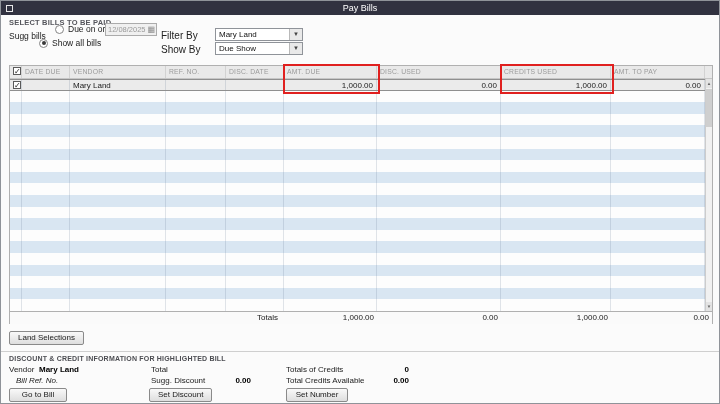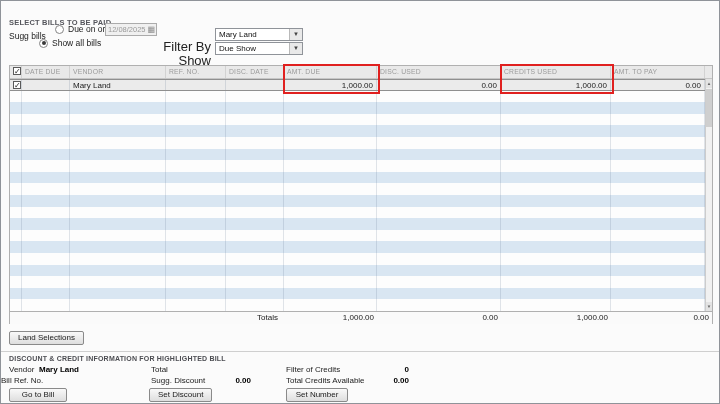--- a/index.html
+++ b/index.html
@@ -32,21 +32,21 @@
   .radio.selected .rb::after {
     content: ''; position: absolute; left: 1.5px; top: 1.5px; width: 4px; height: 4px;
     border-radius: 50%; background: #3a3a3a;
   }
   .datefield {
     position: absolute; left: 104px; top: 8px; width: 52px; height: 13px;
     border: 1px solid #ababab; background: #f0f0f0; display: flex; align-items: center;
   }
   .datefield .date-text { flex: 1; font-size: 7.5px; color: #9a9a9a; padding-left: 2px; }
   .datefield .cal-icon { font-size: 8px; color: #8a8a8a; padding-right: 1px; line-height: 10px; }
-  .inline-label { position: absolute; font-size: 13px; color: #222; text-align: right; width: 50px; margin-top: 9px; }
+  .inline-label { position: absolute; font-size: 10px; color: #222; width: 50px; }
   .dropdown {
     position: absolute; left: 214px; width: 88px; height: 13px; background: #fff;
     border: 1px solid #8f9399; display: flex; align-items: center;
   }
   .dropdown .dd-value { flex: 1; font-size: 8px; color: #111; padding-left: 3px; white-space: nowrap; overflow: hidden; }
   .dropdown .dd-btn {
     width: 13px; height: 100%; background: #e9e9e9; border-left: 1px solid #b9b9b9;
     font-size: 6px; color: #444; text-align: center; line-height: 11px;
   }
 
@@ -105,20 +105,24 @@
     color: #4c4d52; letter-spacing: .2px;
   }
   .d-text { position: absolute; font-size: 8px; color: #1a1a1a; }
   .d-val { position: absolute; font-size: 8px; color: #000; font-weight: bold; }
   .ra { text-align: right; }
 </style>
 </head>
 <body>
 
 <div class="window">
+  <div class="titlebar">
+    <span class="titlebar-icon"></span>
+    <span>Pay Bills</span>
+  </div>
 
   <div class="content">
 
     <div class="section-label">SELECT BILLS TO BE PAID</div>
     <div class="show-bills">Sugg bills</div>
 
     <label class="radio" style="left:54px; top:9px;">
       <span class="rb"></span>
       <span>Due on or before</span>
     </label>
@@ -402,28 +406,28 @@
     </div>
 
     <button class="btn" style="left:8px; top:316px;">Land Selections</button>
 
     <div class="divider"></div>
 
     <div class="detail-label">DISCOUNT &amp; CREDIT INFORMATION FOR HIGHLIGHTED BILL</div>
 
     <div class="d-text" style="left:8px; top:350px;">Vendor</div>
     <div class="d-val" style="left:38px; top:350px;">Mary Land</div>
-    <div class="d-text" style="left:0; top:361px;">Bill Ref. No.</div>
+    <div class="d-text" style="left:15px; top:361px;font-style:italic;">Bill Ref. No.</div>
     <button class="btn" style="left:8px; top:373px; min-width:58px;">Go to Bill</button>
 
     <div class="d-text" style="left:150px; top:350px;">Total</div>
     <div class="d-text" style="left:150px; top:361px;">Sugg. Discount</div>
     <div class="d-val ra" style="left:205px; top:361px; width:45px;">0.00</div>
     <button class="btn" style="left:148px; top:373px; min-width:62px;">Set Discount</button>
 
-    <div class="d-text" style="left:285px; top:350px;">Filter of Credits</div>
+    <div class="d-text" style="left:285px; top:350px;">Totals of Credits</div>
     <div class="d-val ra" style="left:370px; top:350px; width:38px;">0</div>
     <div class="d-text" style="left:285px; top:361px;">Total Credits Available</div>
     <div class="d-val ra" style="left:370px; top:361px; width:38px;">0.00</div>
     <button class="btn" style="left:285px; top:373px; min-width:62px;">Set Number</button>
 
   </div>
 </div>
 
 </body></html>

